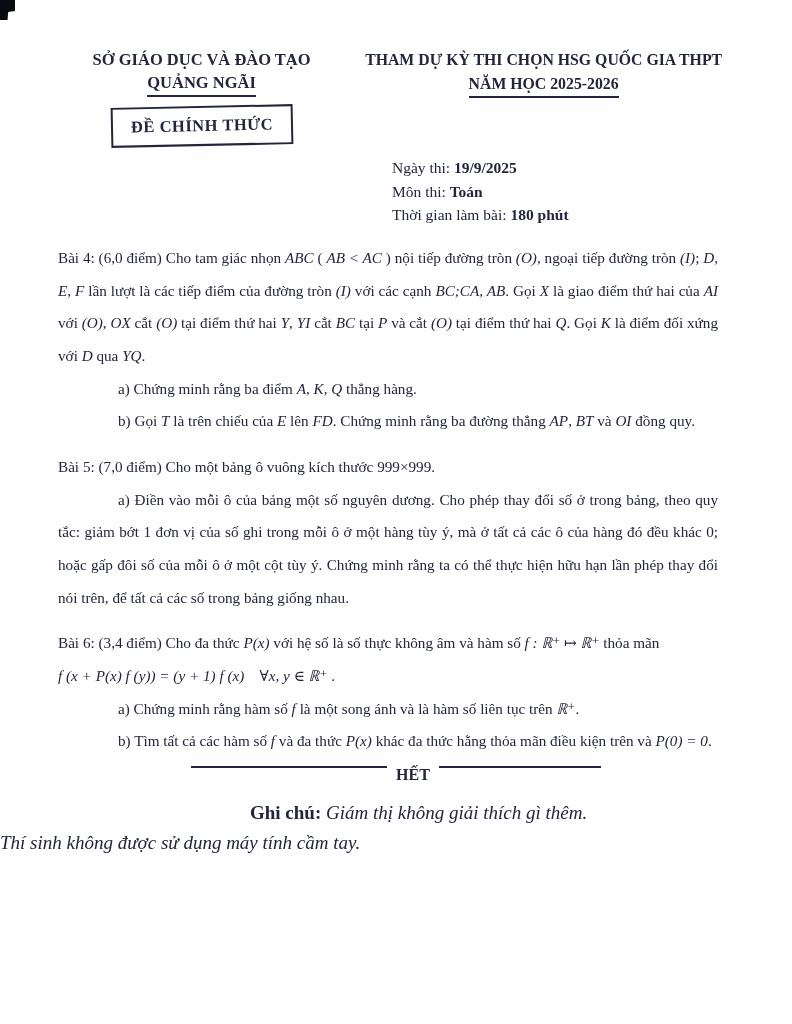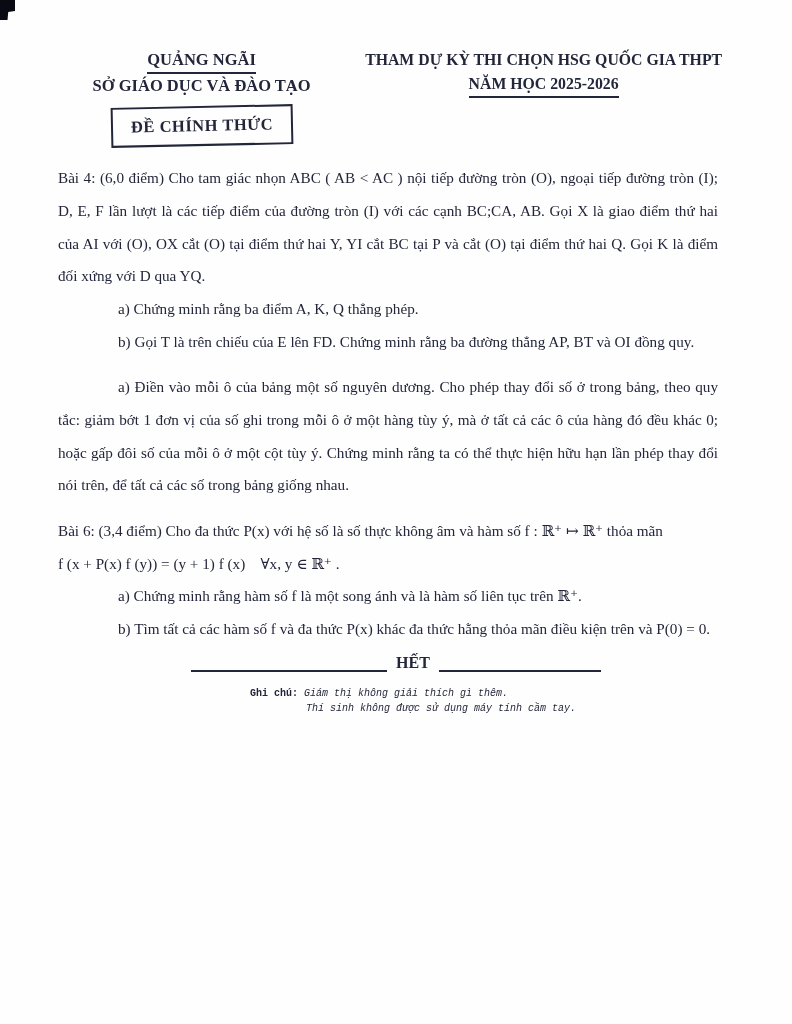--- a/index.html
+++ b/index.html
@@ -40,65 +40,71 @@
     font-size:15.2px;
     line-height:2.15;
     text-align:justify;
   }
   .problem { margin-top:13px; }
   .problem:first-child { margin-top:0; }
   .bodytext p { margin:0; }
   p.sub { text-indent:60px; }
   p.formula { text-align:left; text-indent:0; }
   .b { font-weight:normal; }
-  .m { }
+  .m { font-style:italic; }
   
   .het-row {
-    display:flex; align-items:flex-end; justify-content:center;
+    display:flex; align-items:flex-start; justify-content:center;
     margin-top:8px; gap:9px;
     font-weight:bold; font-size:16px;
   }
   .rule { display:inline-block; border-top:2px solid #23263a; height:0; }
   .rule-l { width:196px; }
   .rule-r { width:162px; }
-  .notes { margin-top:14px; font-size:10px; line-height:1.55;font-family:Liberation Mono, monospace; }
+  .notes { margin-top:14px; font-size:19px; line-height:1.55; }
   .note1 { margin-left:250px; }
-  .note2 { margin-left:306px; }
+  .note2 { }
   .note-label { font-weight:bold; }
   .note-italic { font-style:italic; }
 </style>
 </head>
 <body>
 
 <div class="page">
 
   <div class="corner-mark"></div>
 
   <div class="header">
     <div class="header-left">
+      <div>SỞ GIÁO DỤC VÀ ĐÀO TẠO</div>
       <div><span class="ul">QUẢNG NGÃI</span></div>
-      <div>SỞ GIÁO DỤC VÀ ĐÀO TẠO</div>
       <div class="stamp-wrap">
         <div class="stamp">ĐỀ CHÍNH THỨC</div>
       </div>
     </div>
     <div class="header-right">
       <div>THAM DỰ KỲ THI CHỌN HSG QUỐC GIA THPT</div>
       <div><span class="ul">NĂM HỌC 2025-2026</span></div>
     </div>
   </div>
 
+  <div class="meta">
+    <div class="meta-row"><span>Ngày thi: </span><span class="bv">19/9/2025</span></div>
+    <div class="meta-row"><span>Môn thi: </span><span class="bv">Toán</span></div>
+    <div class="meta-row"><span>Thời gian làm bài: </span><span class="bv">180 phút</span></div>
+  </div>
 
   <div class="bodytext">
       <div class="problem">
         <p class="para"><span class="b">Bài 4: (6,0 điểm) </span><span>Cho tam giác nhọn </span><span class="m">ABC</span><span> ( </span><span class="m">AB &lt; AC</span><span> ) nội tiếp đường tròn </span><span class="m">(O)</span><span>, ngoại tiếp đường tròn </span><span class="m">(I)</span><span>; </span><span class="m">D, E, F</span><span> lần lượt là các tiếp điểm của đường tròn </span><span class="m">(I)</span><span> với các cạnh </span><span class="m">BC;CA, AB</span><span>. Gọi </span><span class="m">X</span><span> là giao điểm thứ hai của </span><span class="m">AI</span><span> với </span><span class="m">(O)</span><span>, </span><span class="m">OX</span><span> cắt </span><span class="m">(O)</span><span> tại điểm thứ hai </span><span class="m">Y</span><span>, </span><span class="m">YI</span><span> cắt </span><span class="m">BC</span><span> tại </span><span class="m">P</span><span> và cắt </span><span class="m">(O)</span><span> tại điểm thứ hai </span><span class="m">Q</span><span>. Gọi </span><span class="m">K</span><span> là điểm đối xứng với </span><span class="m">D</span><span> qua </span><span class="m">YQ</span><span>.</span></p>
-        <p class="sub"><span>a) Chứng minh rằng ba điểm </span><span class="m">A, K, Q</span><span> thẳng phép.</span></p>
+        <p class="sub"><span>a) Chứng minh rằng ba điểm </span><span class="m">A, K, Q</span><span> thẳng hàng.</span></p>
         <p class="sub"><span>b) Gọi </span><span class="m">T</span><span> là trên chiếu của </span><span class="m">E</span><span> lên </span><span class="m">FD</span><span>. Chứng minh rằng ba đường thẳng </span><span class="m">AP</span><span>, </span><span class="m">BT</span><span> và </span><span class="m">OI</span><span> đồng quy.</span></p>
       </div>
       <div class="problem">
+        <p class="para"><span class="b">Bài 5: (7,0 điểm) </span><span>Cho một bảng ô vuông kích thước 999×999.</span></p>
         <p class="sub"><span>a) Điền vào mỗi ô của bảng một số nguyên dương. Cho phép thay đổi số ở trong bảng, theo quy tắc: giảm bớt 1 đơn vị của số ghi trong mỗi ô ở một hàng tùy ý, mà ở tất cả các ô của hàng đó đều khác 0; hoặc gấp đôi số của mỗi ô ở một cột tùy ý. Chứng minh rằng ta có thể thực hiện hữu hạn lần phép thay đổi nói trên, để tất cả các số trong bảng giống nhau.</span></p>
       </div>
       <div class="problem">
         <p class="para"><span class="b">Bài 6: (3,4 điểm) </span><span>Cho đa thức </span><span class="m">P(x)</span><span> với hệ số là số thực không âm và hàm số </span><span class="m">f : ℝ⁺ ↦ ℝ⁺</span><span> thỏa mãn</span></p>
         <p class="formula"><span class="m">f (x + P(x) f (y)) = (y + 1) f (x)</span><span>&nbsp;&nbsp;&nbsp;&nbsp;</span><span class="m">∀x, y ∈ ℝ⁺</span><span> .</span></p>
         <p class="sub"><span>a) Chứng minh rằng hàm số </span><span class="m">f</span><span> là một song ánh và là hàm số liên tục trên </span><span class="m">ℝ⁺</span><span>.</span></p>
         <p class="sub"><span>b) Tìm tất cả các hàm số </span><span class="m">f</span><span> và đa thức </span><span class="m">P(x)</span><span> khác đa thức hằng thỏa mãn điều kiện trên và </span><span class="m">P(0) = 0</span><span>.</span></p>
       </div>
     </div>
 

